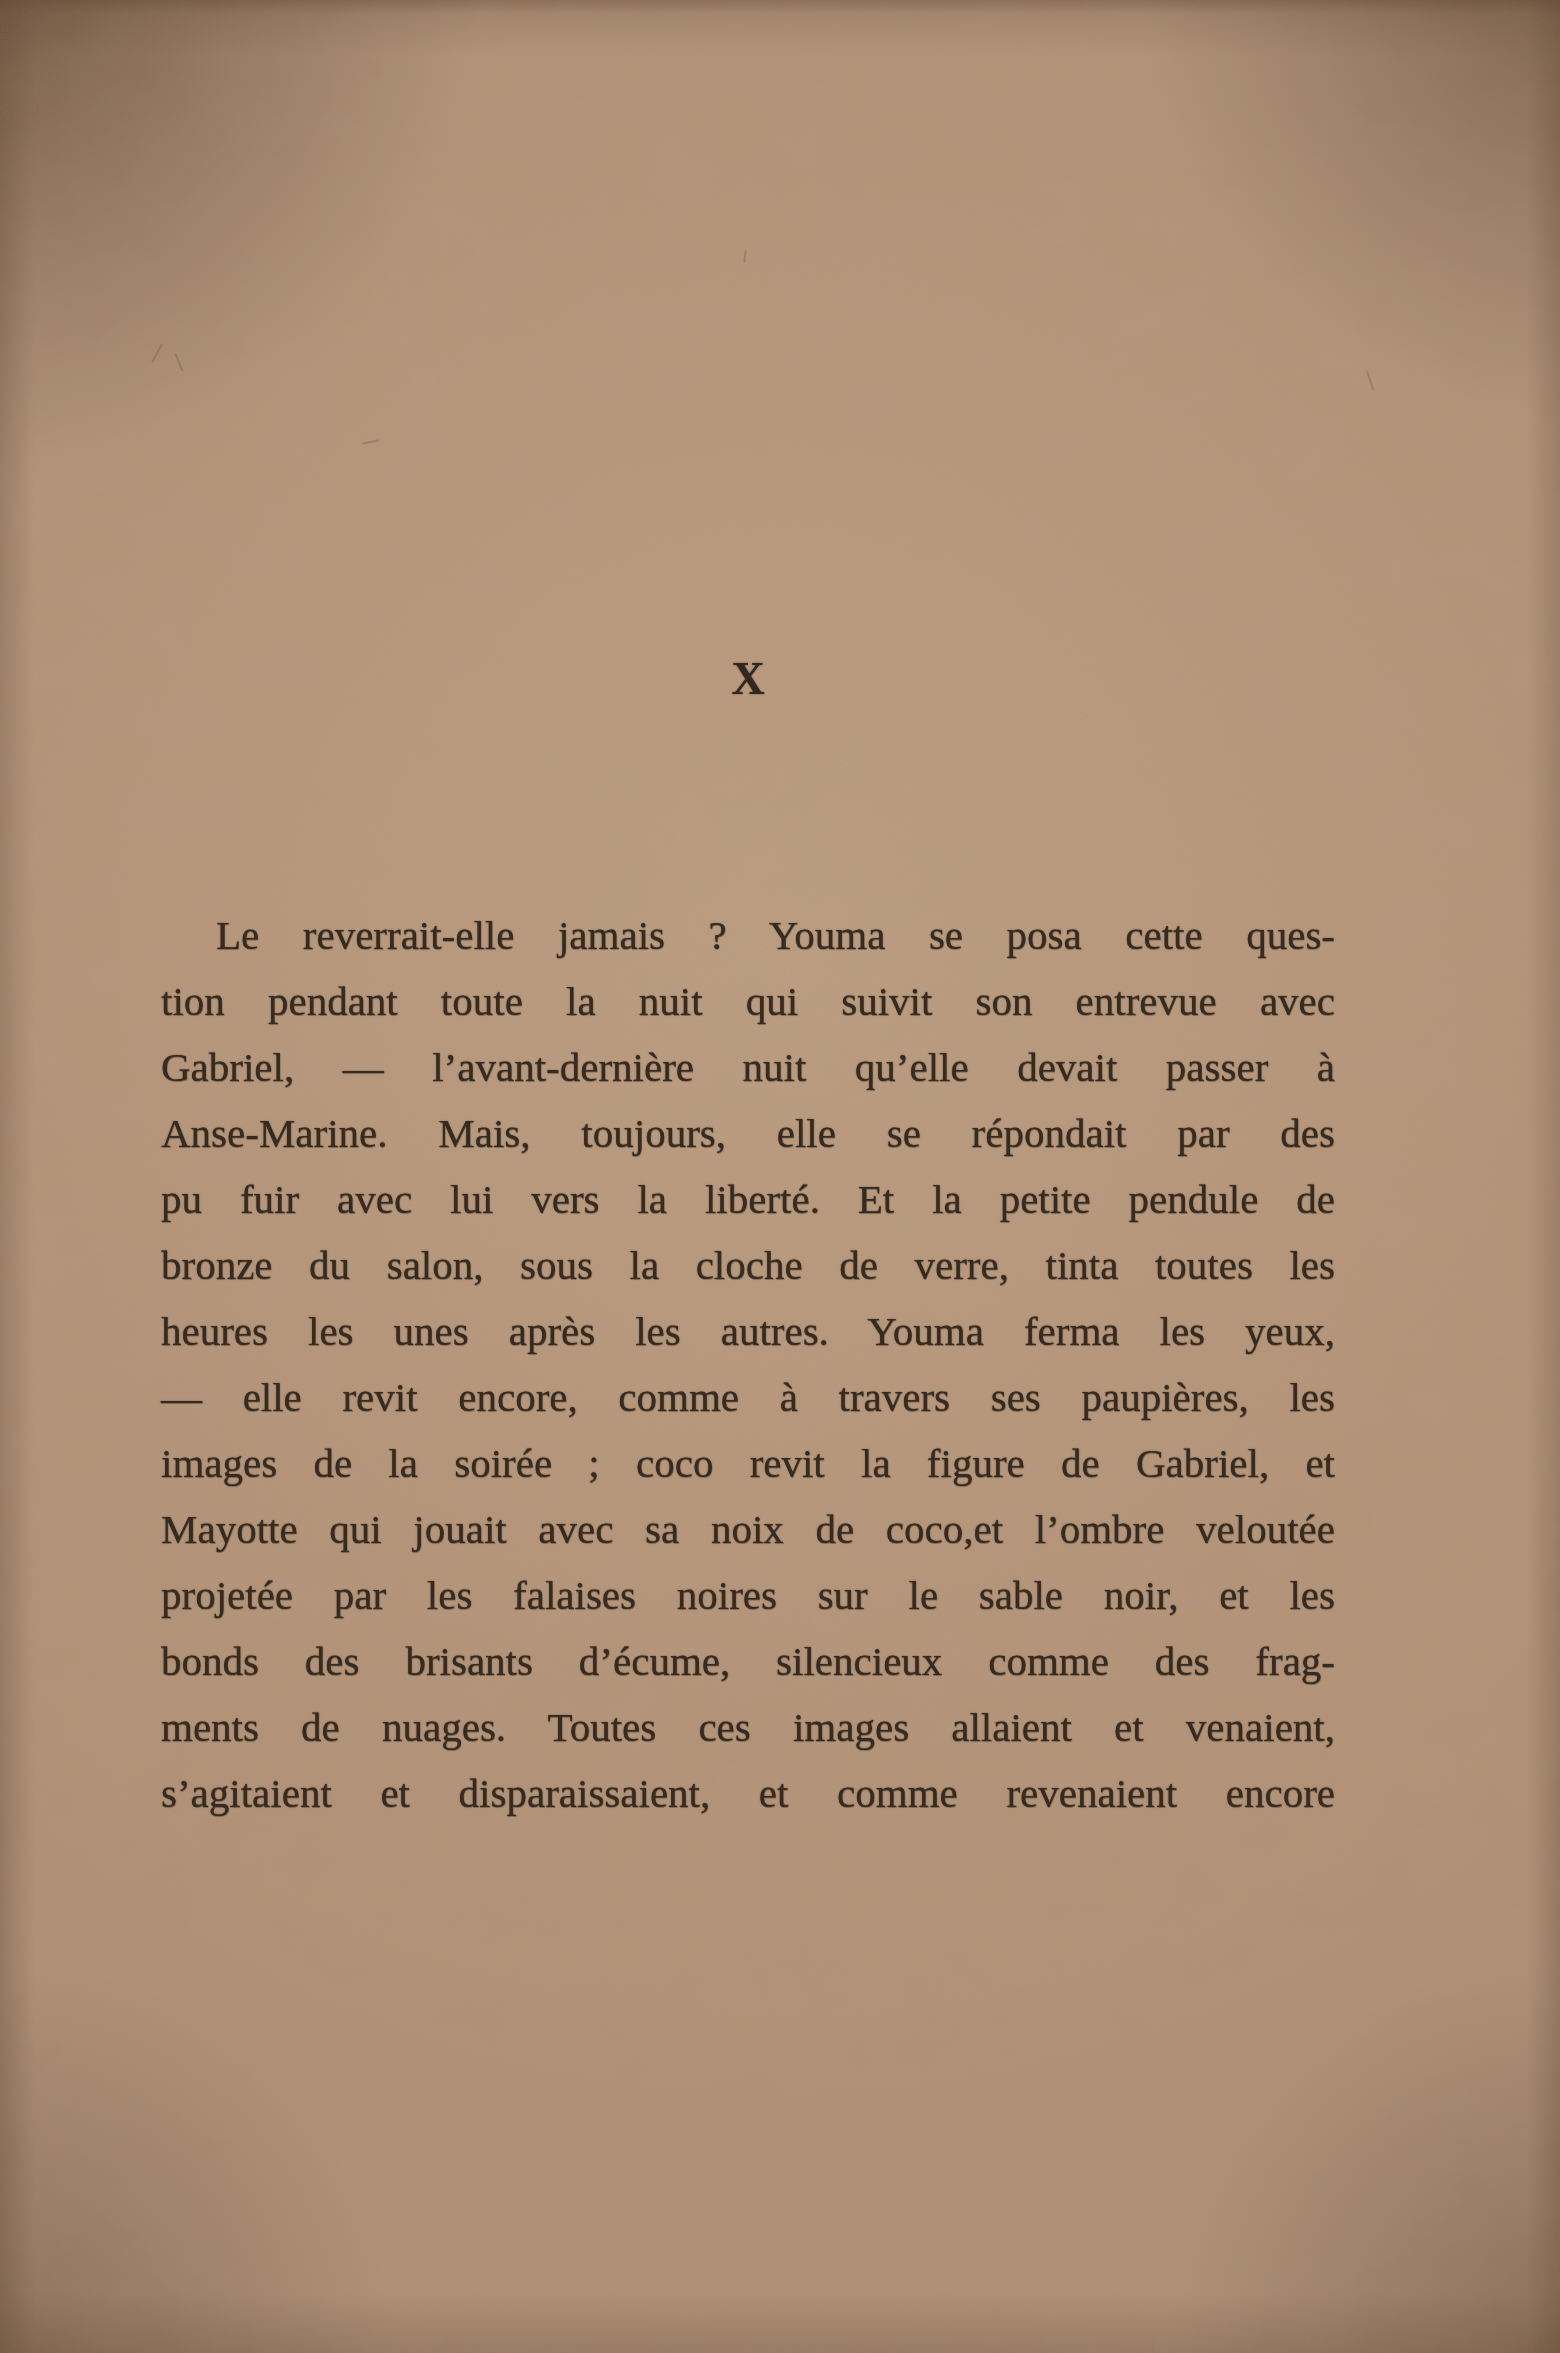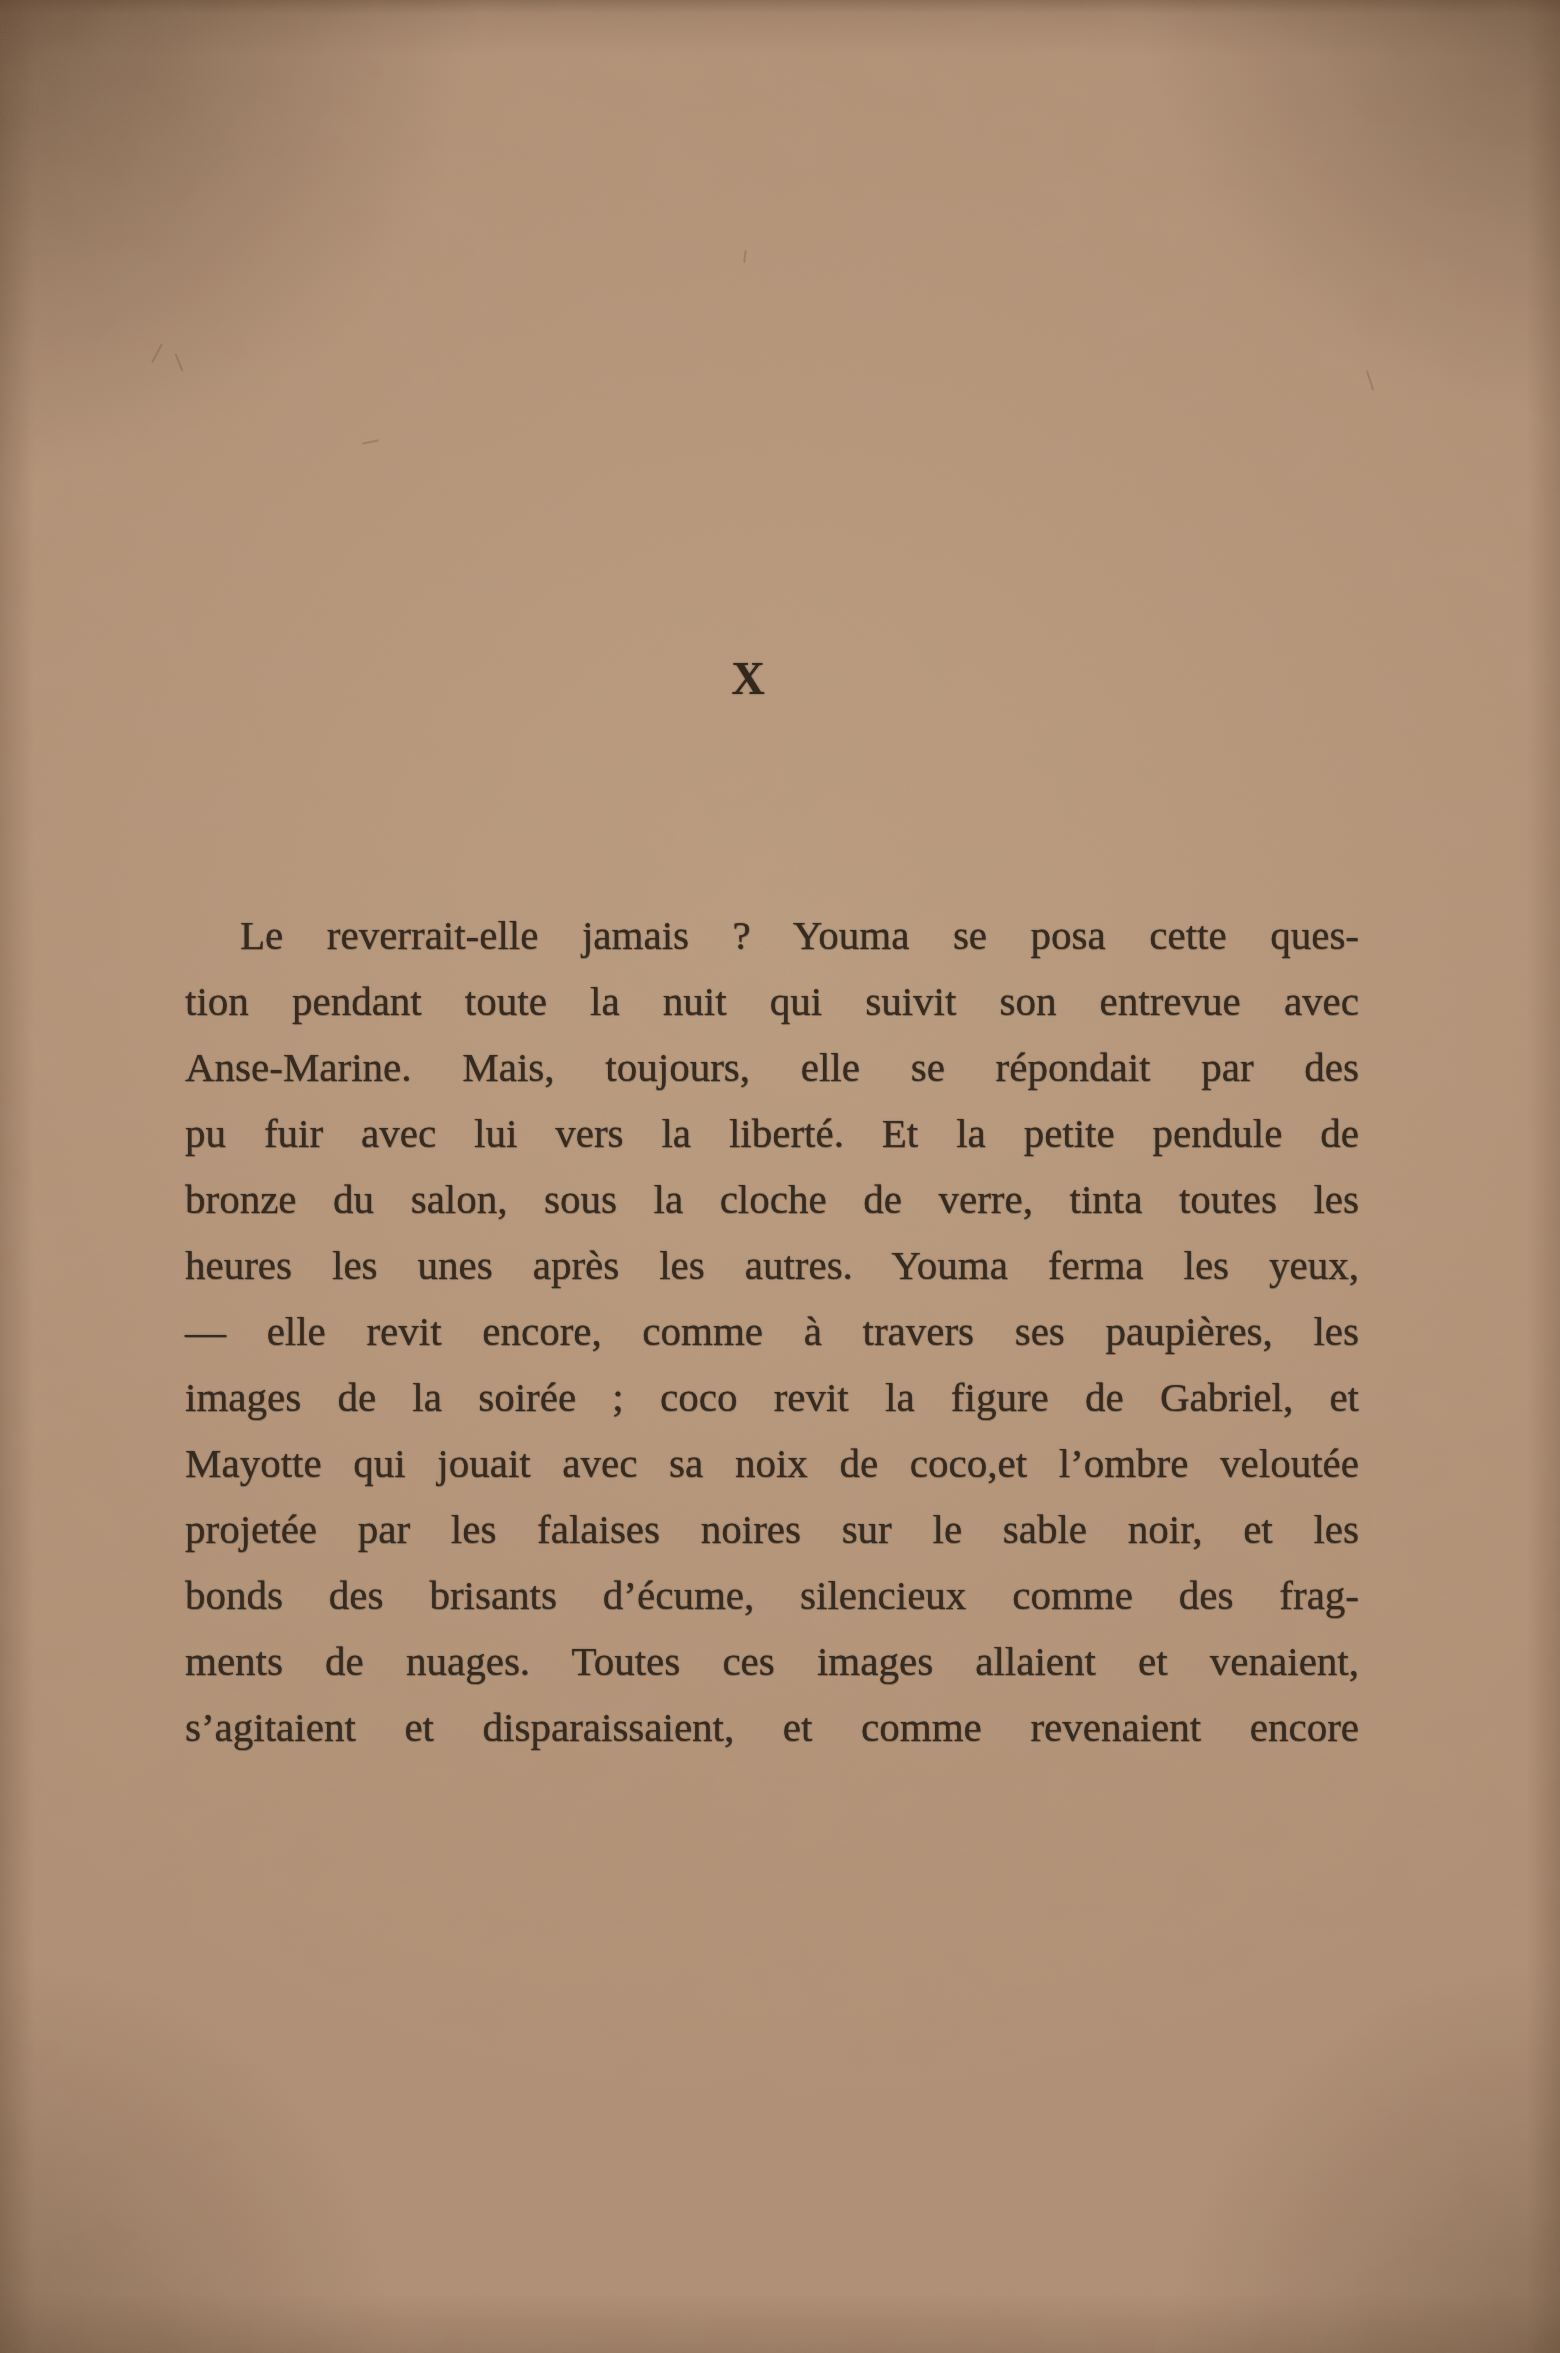--- a/index.html
+++ b/index.html
@@ -50,21 +50,20 @@
     left: 161px;
     top: 902px;
     width: 1174px;
     font-family: "Liberation Serif", "DejaVu Serif", serif;
     font-size: 41px;
     line-height: 66px;
     color: #362b21;
     text-shadow: 0 0 1.3px rgba(54,43,33,0.85), 0.5px 0.5px 0 rgba(54,43,33,0.30);
     filter: blur(0.3px);
     word-spacing: 1.6px;
-    margin-left: 24px;
   }
   .text-block .line {
     text-align: justify;
     text-align-last: justify;
     white-space: nowrap;
   }
   .text-block .line:first-child {
     padding-left: 55px;
   }
   .mark {
@@ -102,20 +101,21 @@
   <div class="mark m2"></div>
   <div class="mark m3"></div>
   <div class="mark m4"></div>
   <div class="mark m5"></div>
 
   <div class="chapter-heading">X</div>
 
   <div class="text-block">
       <div class="line">Le reverrait-elle jamais ? Youma se posa cette ques-</div>
       <div class="line">tion pendant toute la nuit qui suivit son entrevue avec</div>
+      <div class="line">Gabriel, — l’avant-dernière nuit qu’elle devait passer à</div>
       <div class="line">Anse-Marine. Mais, toujours, elle se répondait par des</div>
       <div class="line">pu fuir avec lui vers la liberté. Et la petite pendule de</div>
       <div class="line">bronze du salon, sous la cloche de verre, tinta toutes les</div>
       <div class="line">heures les unes après les autres. Youma ferma les yeux,</div>
       <div class="line">— elle revit encore, comme à travers ses paupières, les</div>
       <div class="line">images de la soirée ; coco revit la figure de Gabriel, et</div>
       <div class="line">Mayotte qui jouait avec sa noix de coco,et l’ombre veloutée</div>
       <div class="line">projetée par les falaises noires sur le sable noir, et les</div>
       <div class="line">bonds des brisants d’écume, silencieux comme des frag-</div>
       <div class="line">ments de nuages. Toutes ces images allaient et venaient,</div>

